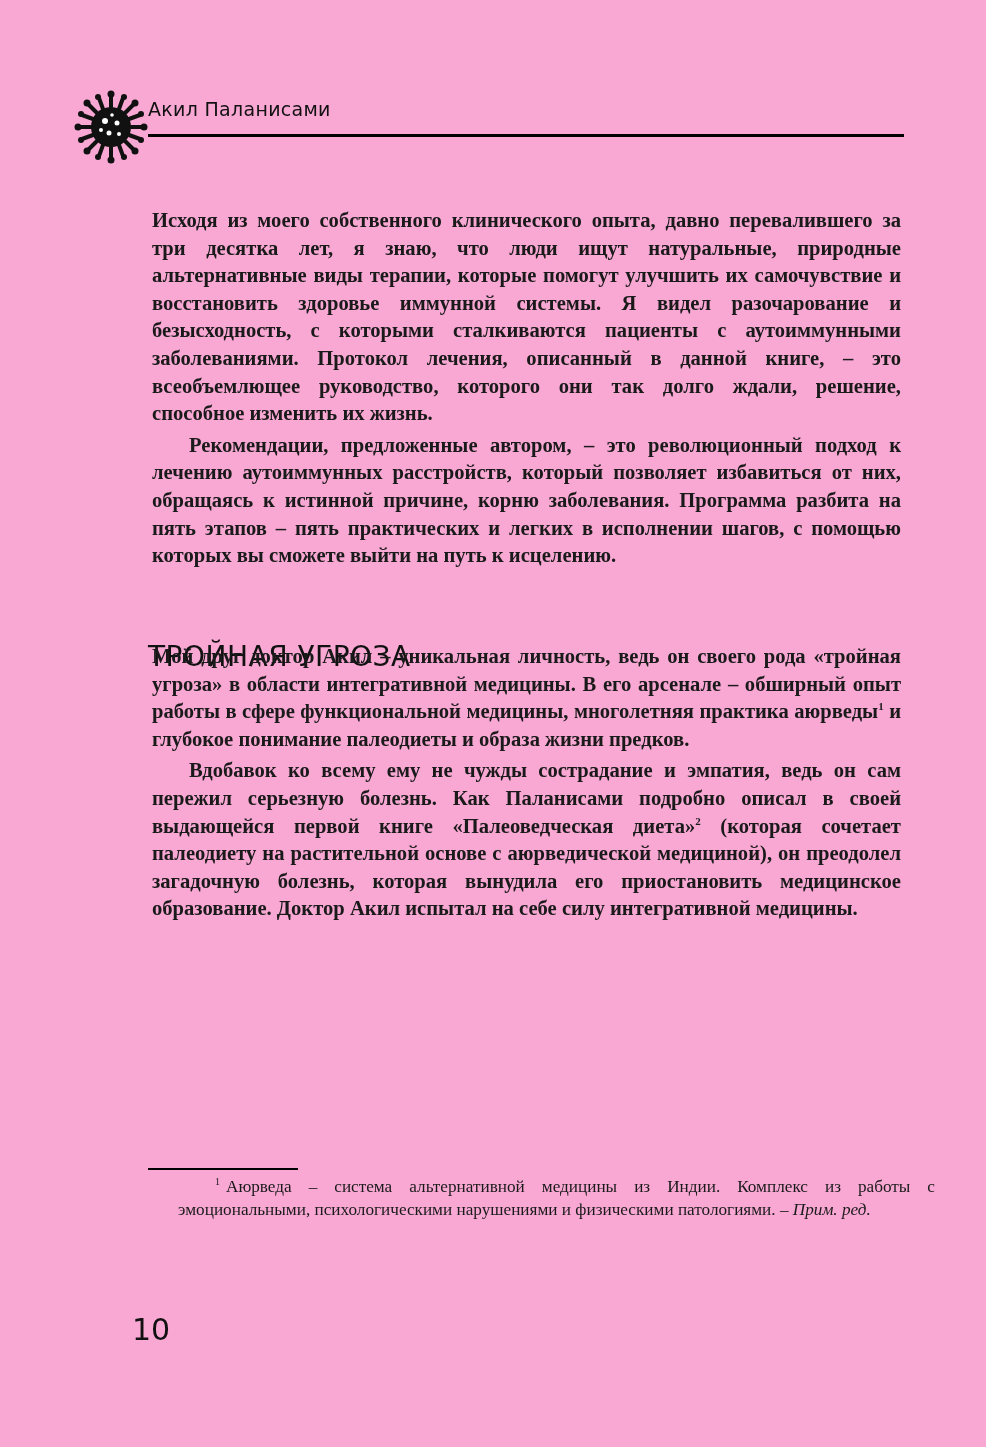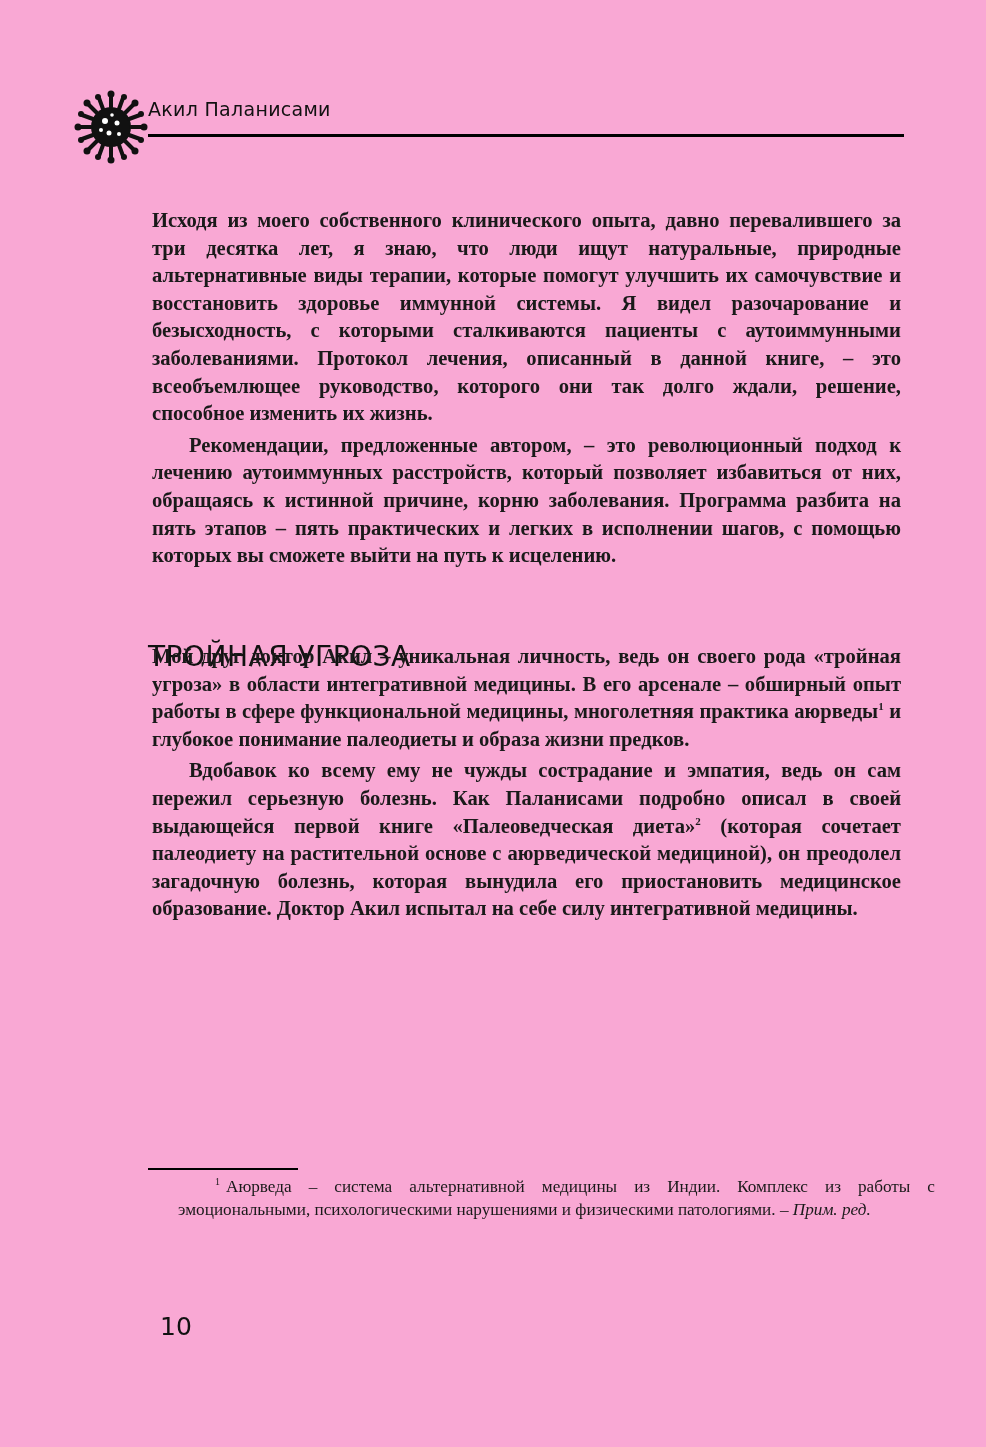--- a/index.html
+++ b/index.html
@@ -21,21 +21,21 @@
   .b2 { top: 639px; }
 
   sup { font-size: 11px; line-height: 0; vertical-align: 8px; }
 
   .fn-rule { position: absolute; left: 148px; top: 1168px; width: 150px; height: 2px; background: #000; }
   .footnotes { position: absolute; left: 148px; top: 1176px; width: 757px; font-family: "Liberation Serif", serif; font-size: 17.2px; line-height: 22.8px; color: #1a1a1a; margin-left: 30px; }
   .footnotes p { margin: 0; text-align: justify; text-indent: 37px; }
   .footnotes sup { font-size: 10px; vertical-align: 7px; margin-right: 6px; }
   .footnotes em { font-style: italic; }
 
-  .page-number { position: absolute; left: 160px; top: 1312px; font-family: "DejaVu Sans", sans-serif; font-size: 25px; color: #111; }
+  .page-number { position: absolute; left: 132px; top: 1312px; font-family: "DejaVu Sans", sans-serif; font-size: 30px; color: #111; }
 </style>
 </head>
 <body>
 
 <div class="page">
 
   <svg class="virus-icon" viewBox="0 0 74 74">
     <g fill="#111">
       <circle cx="37" cy="37" r="20"></circle>
       <g stroke="#111" stroke-width="4" stroke-linecap="round">

